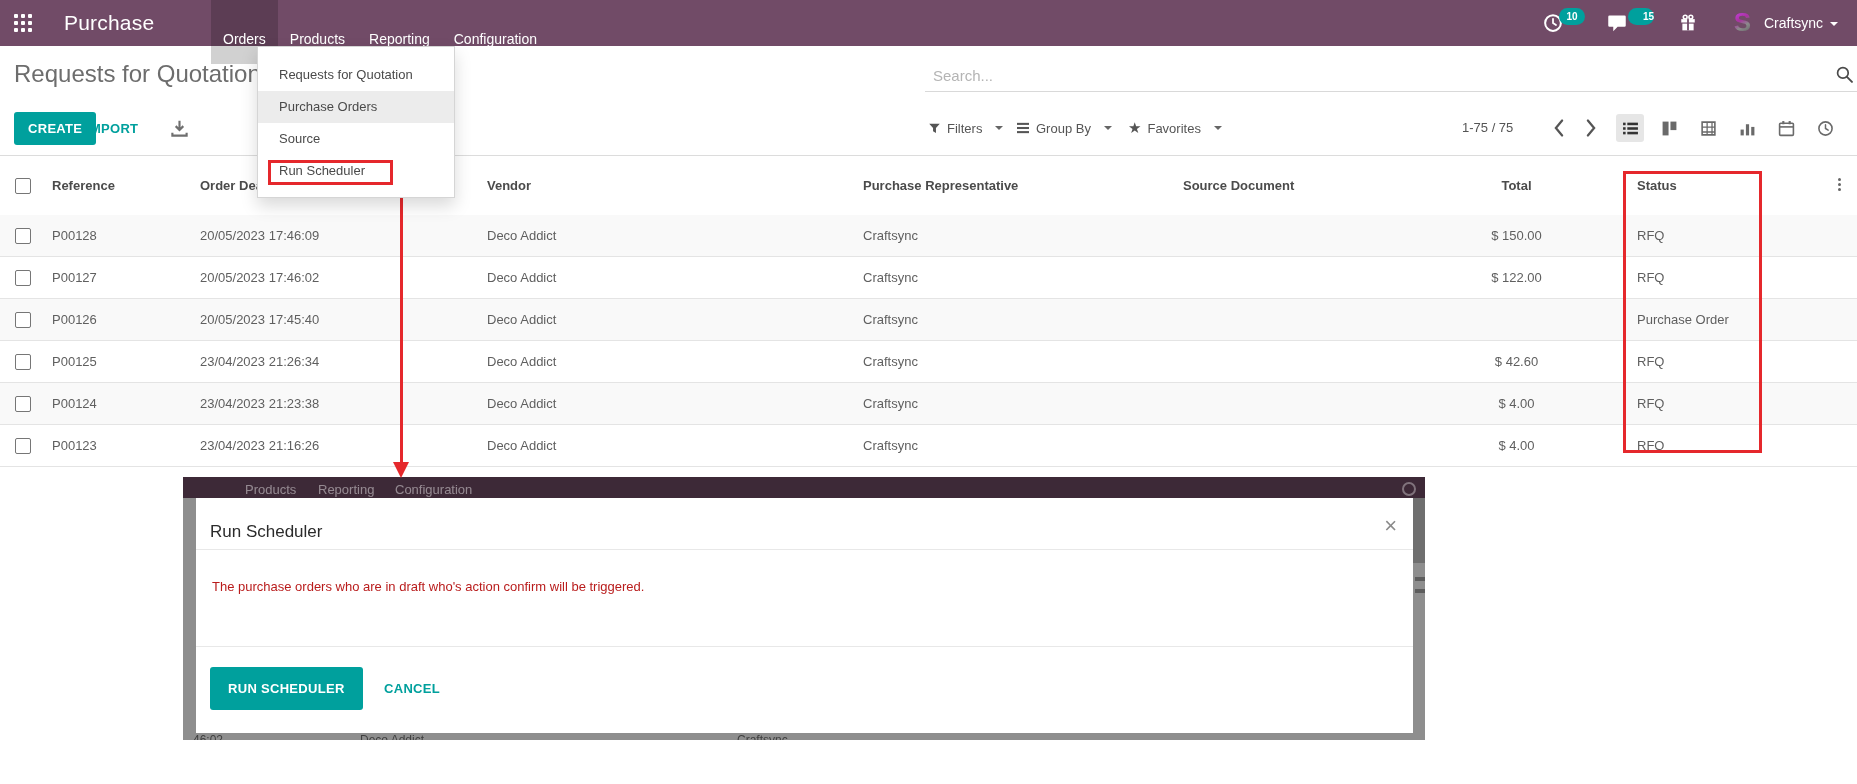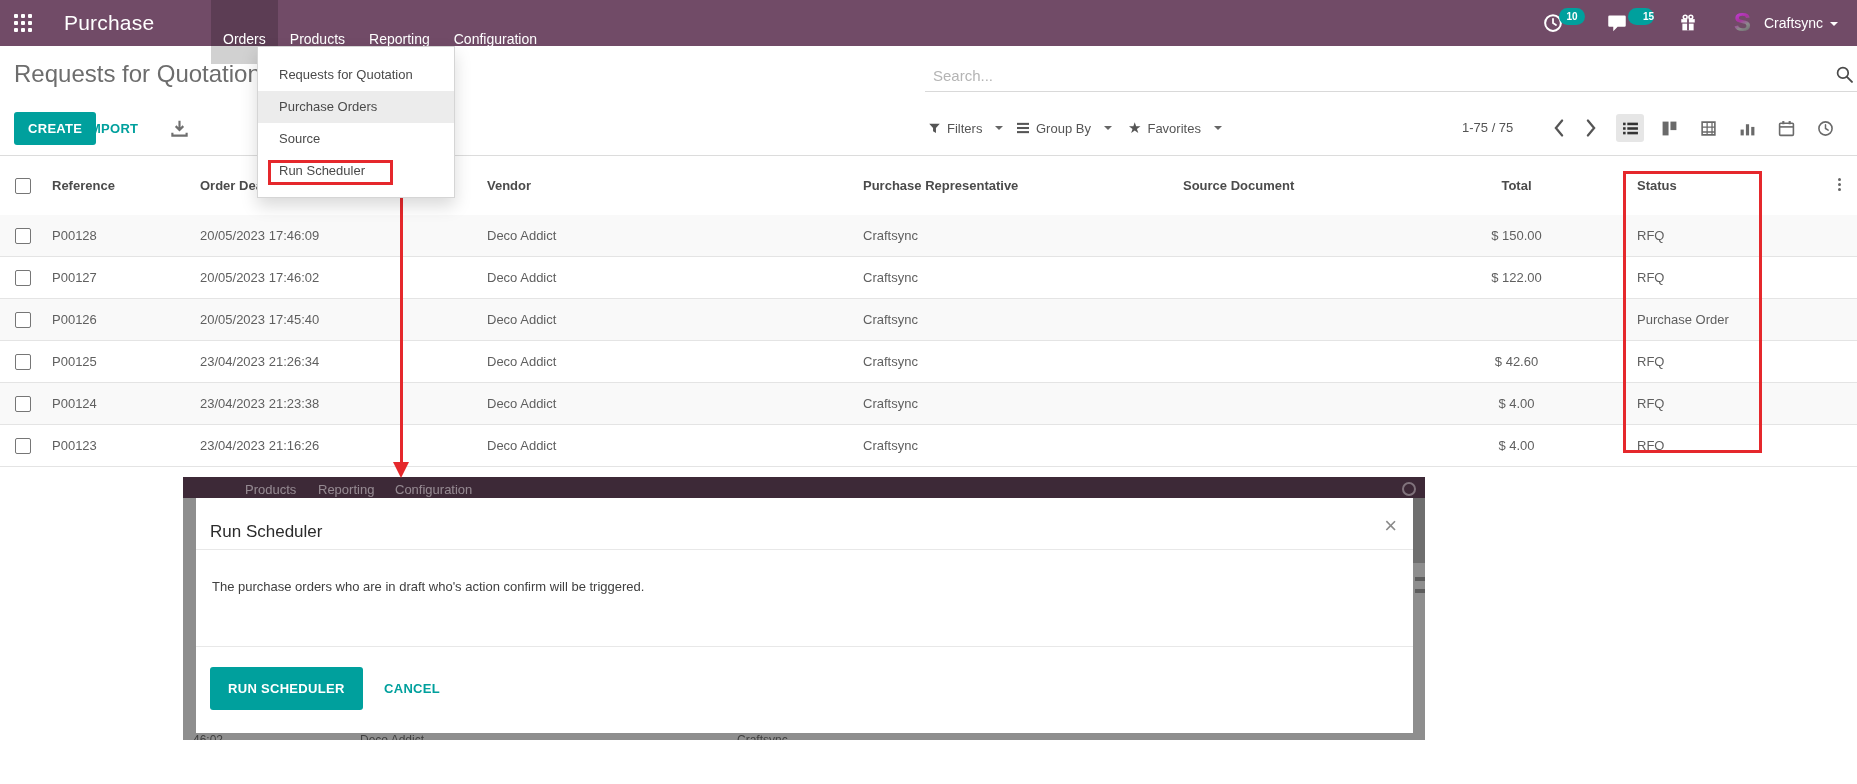--- a/index.html
+++ b/index.html
@@ -81,21 +81,21 @@
          overflow:hidden;z-index:8;}
   .inset-nav{position:absolute;left:0;top:0;width:1242px;height:21px;background:#3d2937;overflow:hidden;}
   .inset-nav span{position:absolute;top:5px;font-size:13px;color:rgba(255,255,255,.45);white-space:nowrap;}
   .inset-nav-circle{position:absolute;left:1219px;top:3px;width:14px;height:14px;border-radius:50%;
                     border:2px solid rgba(255,255,255,.35);box-sizing:border-box;}
   .strip-smudge{position:absolute;background:#6f6f6f;}
   .modal{position:absolute;left:13px;top:21px;width:1217px;height:235px;background:#fff;}
   .modal-title{position:absolute;left:14px;top:24px;font-size:17px;color:#2b2b2b;}
   .modal-close{position:absolute;right:16px;top:17px;font-size:22px;color:#8a8a8a;cursor:pointer;line-height:22px;}
   .modal-hr1{position:absolute;left:0;top:51px;width:1217px;height:1px;background:#e8e8e8;}
-  .modal-body{position:absolute;left:16px;top:81px;font-size:13px;color:#404040;}
+  .modal-body{position:absolute;left:16px;top:81px;font-size:13px;color:#b91c1c;}
   .modal-hr2{position:absolute;left:0;top:148px;width:1217px;height:1px;background:#e8e8e8;}
   .btn-run{position:absolute;left:14px;top:169px;height:43px;padding:0 18px;background:#00A09D;color:#fff;
            border:none;border-radius:3px;font-size:13px;font-weight:bold;cursor:pointer;
            font-family:"Liberation Sans",sans-serif;letter-spacing:.3px;}
   .btn-cancel{position:absolute;left:188px;top:169px;height:43px;line-height:43px;color:#00A09D;
               font-size:13px;font-weight:bold;cursor:pointer;letter-spacing:.3px;}
   .inset-bottom{position:absolute;left:0;top:256px;width:1242px;height:7px;background:#8e8e8e;overflow:hidden;}
   .inset-bottom span{position:absolute;top:0;font-size:12px;color:#3f3f3f;white-space:nowrap;}
   svg{display:block;}
 </style>

